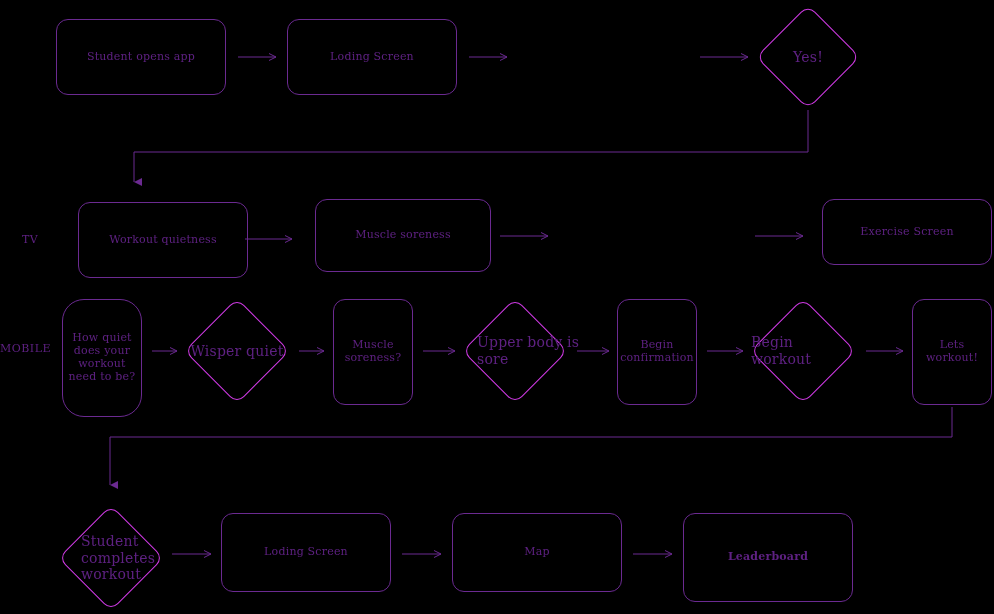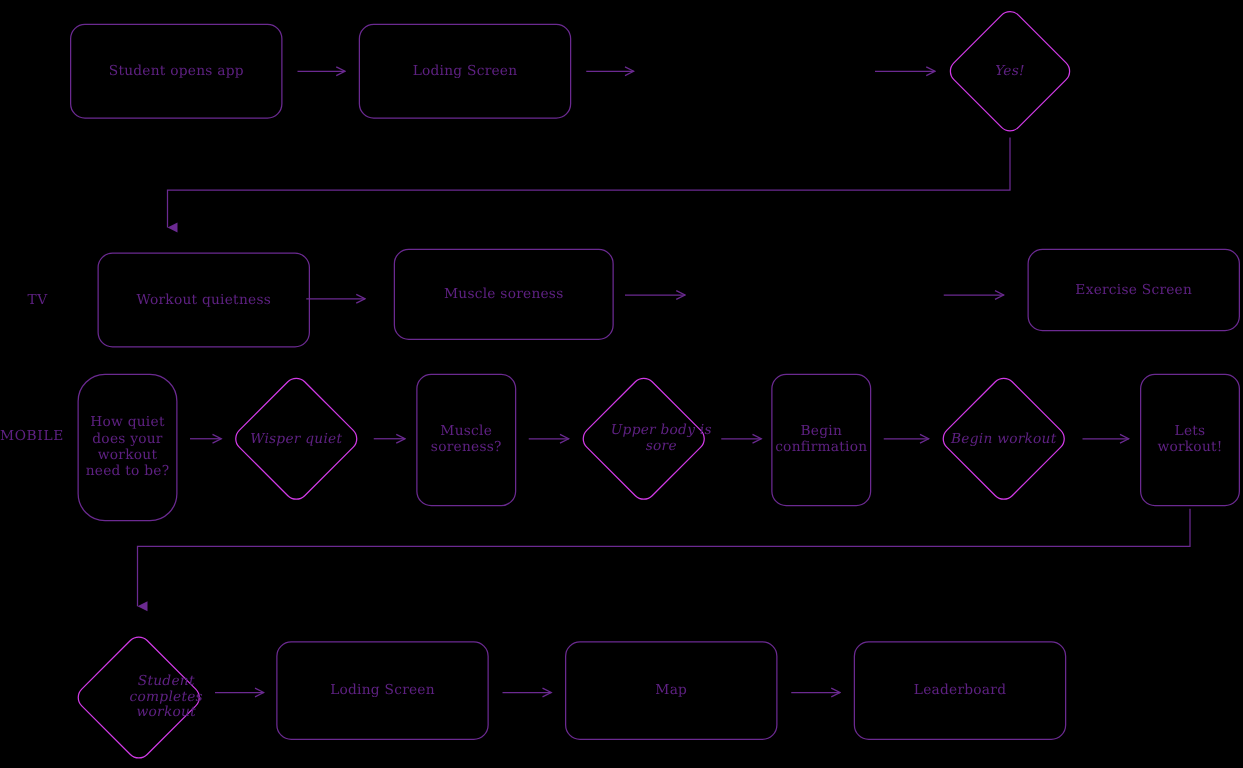--- a/index.html
+++ b/index.html
@@ -53,27 +53,25 @@
   }
   .diamond-label {
     position: absolute;
     left: 0;
     top: 0;
     width: 100%;
     height: 100%;
     display: flex;
     align-items: center;
     justify-content: center;
-    text-align: center;
     color: #5e2182;
-    font-size: 11px;
+    font-size: 14px;
     line-height: 1.18;
     letter-spacing: 0.2px;
     pointer-events: none;
-    font-style: italic;
   }
   .lane-label {
     position: absolute;
     color: #5e2182;
     font-size: 11px;
     letter-spacing: 0.5px;
     white-space: nowrap;
   }
   svg.links {
     position: absolute;
@@ -163,15 +161,15 @@
 
   <div class="node box" style="left:912px; top:299px; width:80px; height:106px; padding:0 2px;">Lets workout!</div>
 
   <div class="diamond-wrap" style="left:59px; top:506px; width:104px; height:104px;">
     <div class="diamond-shape" style="width:73px; height:73px;"></div>
     <div class="diamond-label" style="padding:0 22px;">Student completes workout</div>
   </div>
 
   <div class="node box" style="left:221px; top:513px; width:170px; height:79px;">Loding Screen</div>
   <div class="node box" style="left:452px; top:513px; width:170px; height:79px;">Map</div>
-  <div class="node box" style="left:683px; top:513px; width:170px; height:79px;">Leaderboard</div>
+  <div class="node box" style="left:683px; top:513px; width:170px; height:89px;font-weight:bold;">Leaderboard</div>
 
 </div>
 
 </body></html>

